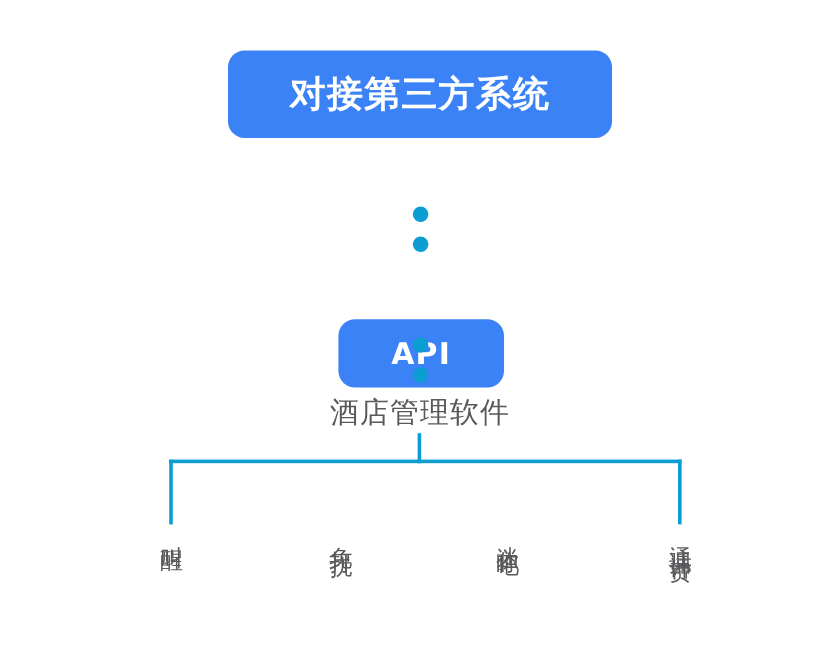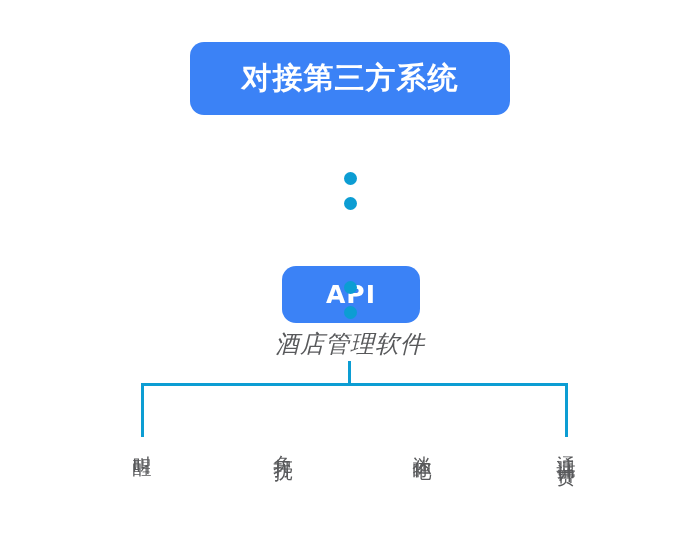--- a/index.html
+++ b/index.html
@@ -52,21 +52,20 @@
     top: 134px;
     font-size: 26px;
     font-weight: 500;
     letter-spacing: 2px;
   }
   .lbl-hotel {
     top: 328px;
     font-size: 24px;
     font-weight: 400;
     letter-spacing: 1px;
-    font-style: italic;
   }
   
   .dot {
     position: absolute;
     left: 344px;
     width: 13px; height: 13px;
     border-radius: 50%;
     background: #0c9dd3;
   }
   .dot-1 { top: 172px; }

